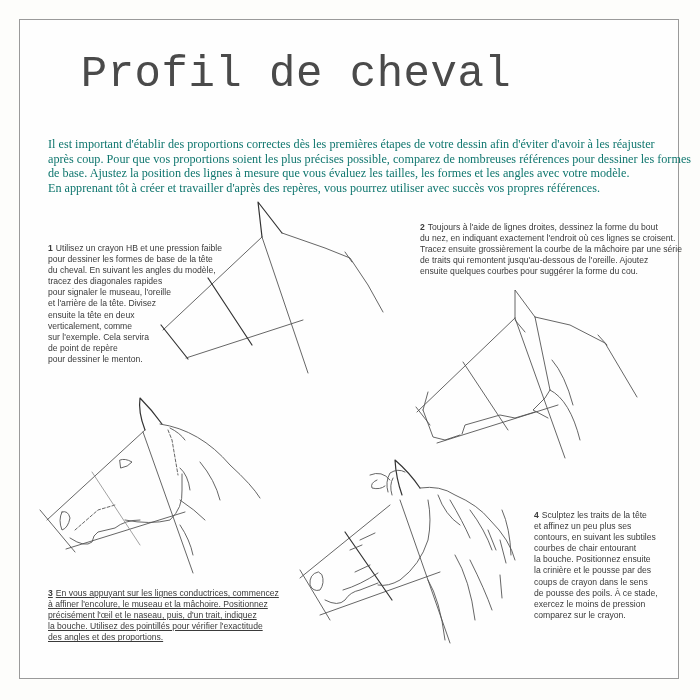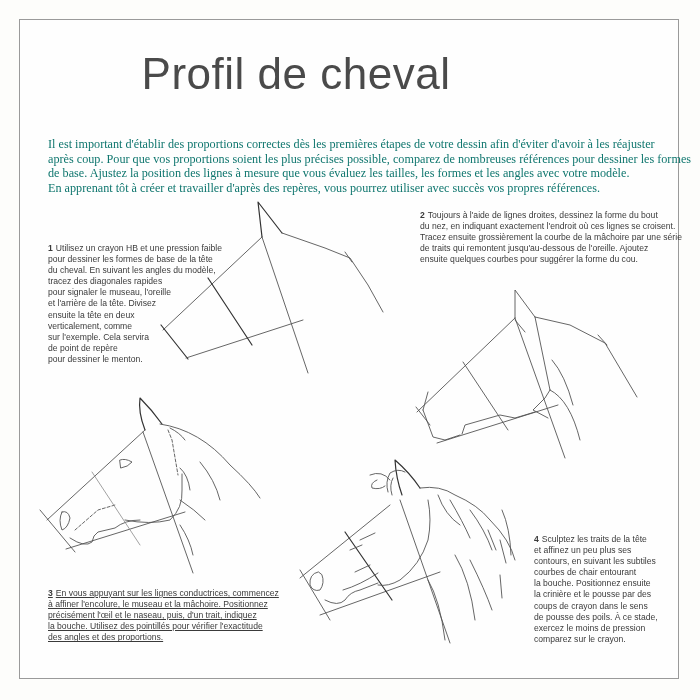--- a/index.html
+++ b/index.html
@@ -17,21 +17,21 @@
       width: 660px; height: 660px;
       border: 1px solid #9a9a9a;
       box-sizing: border-box;
       background: #fefefe;
     }
     .title {
       position: absolute;
       left: 0; width: 592px;
       top: 52px;
       text-align: center;
-      font-family: Liberation Sans, sans-serif;
+      font-family: Liberation Mono, monospace;
       font-weight: 200;
       font-size: 44px;
       letter-spacing: 0.5px;
       color: #4a4a4a;
       line-height: 1;
       -webkit-text-stroke: 0;
     }
     .intro {
       position: absolute;
       left: 48px; top: 137px;
@@ -47,23 +47,23 @@
       position: absolute;
       font-family: "Liberation Sans", sans-serif;
       font-size: 8.6px;
       line-height: 11.1px;
       color: #3a3a3a;
       margin: 0;
     }
     .step span { display: block; white-space: nowrap; }
     .step .num { display: inline; font-weight: bold; margin-right: 3px; }
     #step1 { left: 48px; top: 243px; }
-    #step2 { left: 420px; top: 210px; }
+    #step2 { left: 420px; top: 222px; }
     #step3 { left: 48px; top: 588px; text-decoration: underline; }
-    #step4 { left: 534px; top: 534px; }
+    #step4 { left: 534px; top: 510px; }
     svg.drawing {
       position: absolute; left: 0; top: 0;
       width: 700px; height: 700px;
       pointer-events: none;
     }
     svg.drawing path, svg.drawing line, svg.drawing ellipse, svg.drawing polyline {
       fill: none;
       stroke: #555;
       stroke-width: 0.9;
       stroke-linecap: round;

